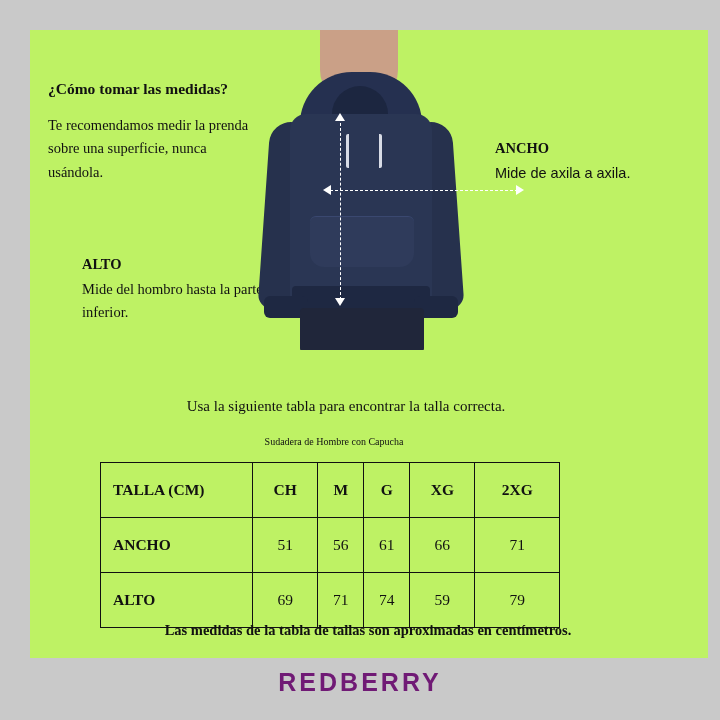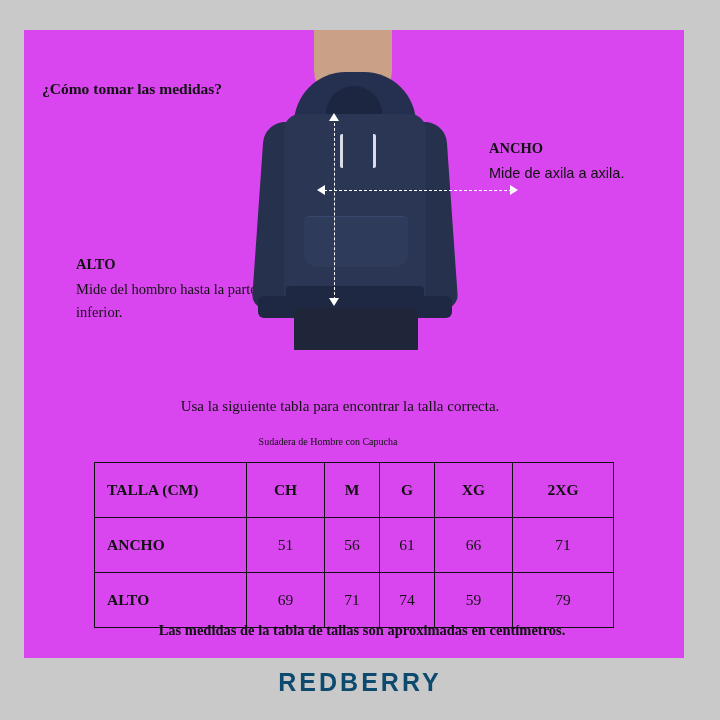--- a/index.html
+++ b/index.html
@@ -14,36 +14,37 @@
     overflow: hidden;
   }
   .page {
     position: relative;
     width: 720px;
     height: 720px;
     background: #c9c9c9;
   }
   .card {
     position: absolute;
-    left: 24px;
+    left: 30px;
     top: 30px;
     width: 660px;
     height: 628px;
-    background: #d946ef;
+    background: #bef264;
+    padding-left: 18px;
   }
   .footer-brand {
     position: absolute;
     left: 0;
     top: 668px;
     width: 720px;
     text-align: center;
     font-size: 25px;
     font-weight: bold;
     letter-spacing: 3px;
-    color: #0c4a6e;
+    color: #701a75;
     font-family: "Liberation Sans", sans-serif;
   }
 
   
   .howto-title {
     position: absolute;
     left: 18px;
     top: 50px;
     font-size: 15.5px;
     font-weight: bold;
@@ -311,21 +312,21 @@
     width: 608px;
     text-align: center;
     font-size: 10px;
     color: #111;
     font-family: "Liberation Serif", serif;
   }
   table.size-table {
     position: absolute;
     left: 70px;
     top: 432px;
-    width: 520px;
+    width: 460px;
     border-collapse: collapse;
     font-family: "Liberation Serif", serif;
   }
   table.size-table td, table.size-table th {
     border: 1.5px solid #111;
     height: 52px;
     text-align: center;
     font-size: 15.5px;
     color: #111;
     font-weight: normal;
@@ -351,20 +352,21 @@
     font-family: "Liberation Serif", serif;
   }
 </style>
 </head>
 <body>
 
 <div class="page">
   <div class="card">
 
     <div class="howto-title">¿Cómo tomar las medidas?</div>
+    <div class="howto-text">Te recomendamos medir la prenda sobre una superficie, nunca usándola.</div>
 
     <div class="alto-label">ALTO</div>
     <div class="alto-text">Mide del hombro hasta la parte inferior.</div>
 
     <div class="ancho-label">ANCHO</div>
     <div class="ancho-text">Mide de axila a axila.</div>
 
     <div class="photo">
       <div class="hair"></div>
       <div class="skin-head"></div>

